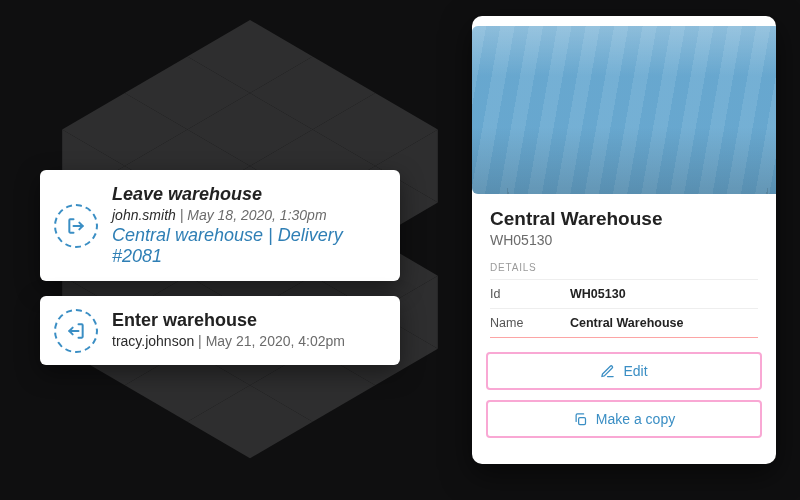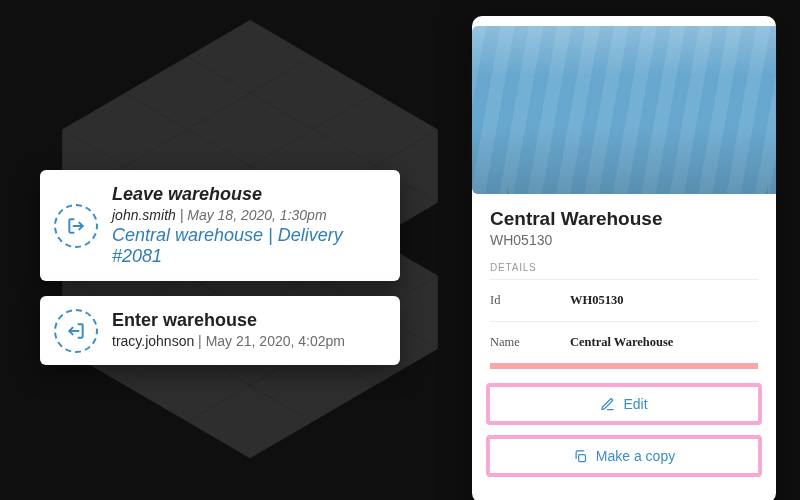--- a/index.html
+++ b/index.html
@@ -75,28 +75,28 @@
   .detail-image::after{
     background:
       linear-gradient( 75deg, rgba(0,0,0,.12) 0 2px, transparent 2px) 15% 0/100px 100% no-repeat,
       linear-gradient(-75deg, rgba(0,0,0,.12) 0 2px, transparent 2px) 85% 0/100px 100% no-repeat;
   }
 
   .detail-body { padding: 4px 18px 0; }
   .detail-title { font-size: 19px; font-weight: 600; color: #222; }
   .detail-subtitle { font-size: 14px; color: #6b6b6b; margin-top: 2px; margin-bottom: 14px; }
   .section-label { font-size: 10px; letter-spacing: .08em; color: #9a9a9a; font-weight: 400; margin-bottom: 6px; }
-  .detail-row { display: flex; font-size: 12.5px; padding: 13px 0; border-top: 1px solid #eee; font-family: Liberation Serif, serif; }
+  .detail-row { display: flex; font-size: 12.5px; padding: 7px 0; border-top: 1px solid #eee; }
   .detail-row .k { width: 80px; color: #555; }
   .detail-row .v { font-weight: 700; color: #222; }
 
   .detail-actions { padding: 14px 14px 0; }
   .outline-btn {
     width: 100%;
-    border: 4px solid #f9a8d4;
+    border: 2px solid #f9a8d4;
     color: #3a8ec4;
     background: #fff;
     border-radius: 4px;
     padding: 9px 0;
     font-size: 14px;
     display: flex; align-items: center; justify-content: center; gap: 8px;
     cursor: pointer;
     margin-bottom: 10px;
   }
   .outline-btn svg { width: 15px; height: 15px; }
@@ -171,21 +171,21 @@
 <div class="detail-card">
   <div class="detail-image"></div>
   <div class="detail-body">
     <div class="detail-title">Central Warehouse</div>
     <div class="detail-subtitle">WH05130</div>
     <div class="section-label">DETAILS</div>
     <div class="detail-row">
       <div class="k">Id</div>
       <div class="v">WH05130</div>
     </div>
-    <div class="detail-row" style="border-bottom:6px solid #fca5a5">
+    <div class="detail-row" style="border-bottom:1px solid #fca5a5">
       <div class="k">Name</div>
       <div class="v">Central Warehouse</div>
     </div>
   </div>
   <div class="detail-actions">
     <button class="outline-btn">
       <svg viewBox="0 0 24 24" fill="none" stroke="currentColor" stroke-width="2" stroke-linecap="round" stroke-linejoin="round">
           <path d="M12 20h9"></path>
           <path d="M16.5 3.5a2.1 2.1 0 0 1 3 3L7 19l-4 1 1-4Z"></path>
         </svg>

